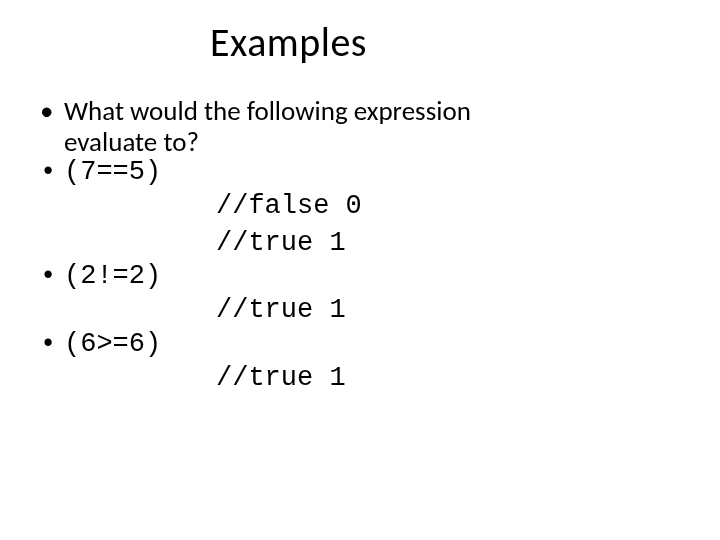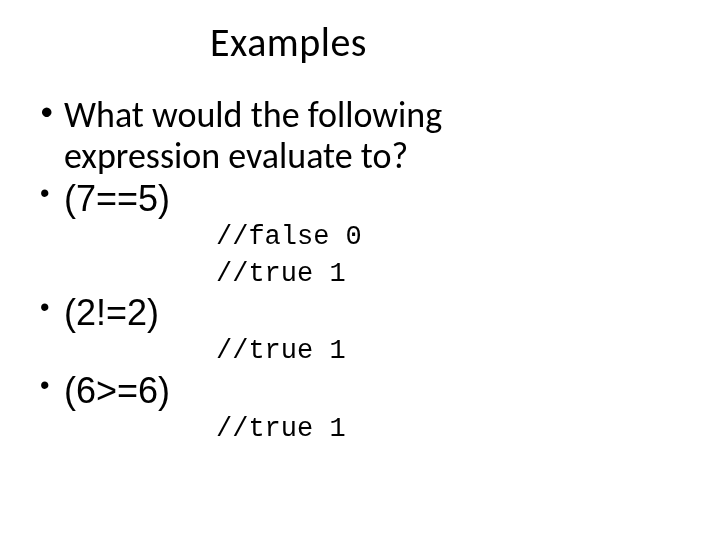--- a/index.html
+++ b/index.html
@@ -26,34 +26,34 @@
     letter-spacing: 0.5px;
   }
   ul.body {
     list-style: none;
     margin: 0;
     padding: 0;
   }
   ul.body > li {
     position: relative;
     padding-left: 28px;
-    font-size: 36px;
+    font-size: 27px;
     line-height: 1.15;
     margin: 0;
   }
   ul.body > li::before {
     content: "•";
     position: absolute;
     left: 4px;
     top: 0;
     font-size: 27px;
     line-height: 1.15;
   }
   .mono {
-    font-family: Liberation Sans, sans-serif;
+    font-family: Liberation Mono, monospace;
     font-size: 27px;
   }
   .answer {
     font-family: "Courier New", Courier, monospace;
     font-size: 27px;
     padding-left: 180px;
     line-height: 1.35;
   }
   .intro {
     margin-bottom: 2px;

